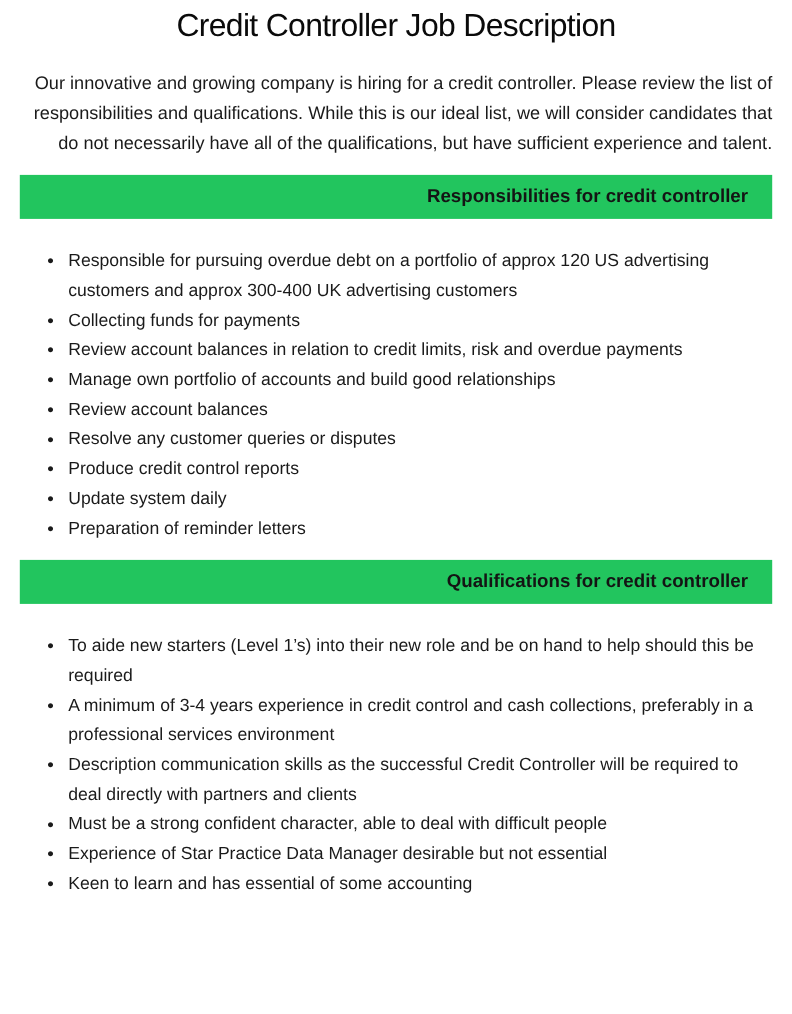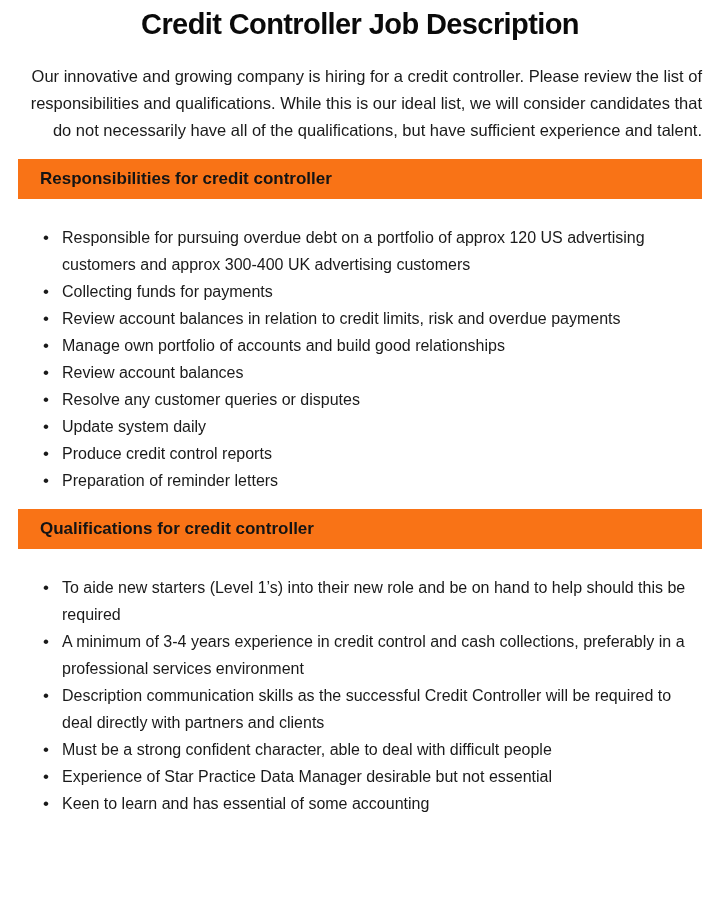--- a/index.html
+++ b/index.html
@@ -19,35 +19,36 @@
     width: 720px;
     height: 922px;
     background: #ffffff;
     box-sizing: border-box;
   }
   h1.title {
     margin: 6px 18px 0;
     text-align: center;
     font-size: 29px;
     line-height: 36px;
-    font-weight: bold;
+    font-weight: normal;
     letter-spacing: -0.6px;
     color: #0a0a0a;
   }
   p.intro {
     margin: 21px 18px 0;
     font-size: 16.5px;
     line-height: 27px;
     color: #1a1a1a;
     text-align: right;
   }
   .section-bar {
     margin: 15px 18px 0;
-    background: #f97316;
+    background: #22c55e;
     padding: 9px 22px 10px;
+    text-align: right;
   }
   .section-bar h2 {
     margin: 0;
     font-size: 17px;
     line-height: 21px;
     font-weight: bold;
     color: #141414;
   }
   ul.bullet-list {
     list-style: none;
@@ -84,22 +85,22 @@
     <div class="section-bar">
       <h2>Responsibilities for credit controller</h2>
     </div>
     <ul class="bullet-list">
       <li>Responsible for pursuing overdue debt on a portfolio of approx 120 US advertising customers and approx 300-400 UK advertising customers</li>
       <li>Collecting funds for payments</li>
       <li>Review account balances in relation to credit limits, risk and overdue payments</li>
       <li>Manage own portfolio of accounts and build good relationships</li>
       <li>Review account balances</li>
       <li>Resolve any customer queries or disputes</li>
+      <li>Produce credit control reports</li>
       <li>Update system daily</li>
-      <li>Produce credit control reports</li>
       <li>Preparation of reminder letters</li>
     </ul>
   </section>
 
   <section>
     <div class="section-bar">
       <h2>Qualifications for credit controller</h2>
     </div>
     <ul class="bullet-list">
       <li>To aide new starters (Level 1’s) into their new role and be on hand to help should this be required</li>

